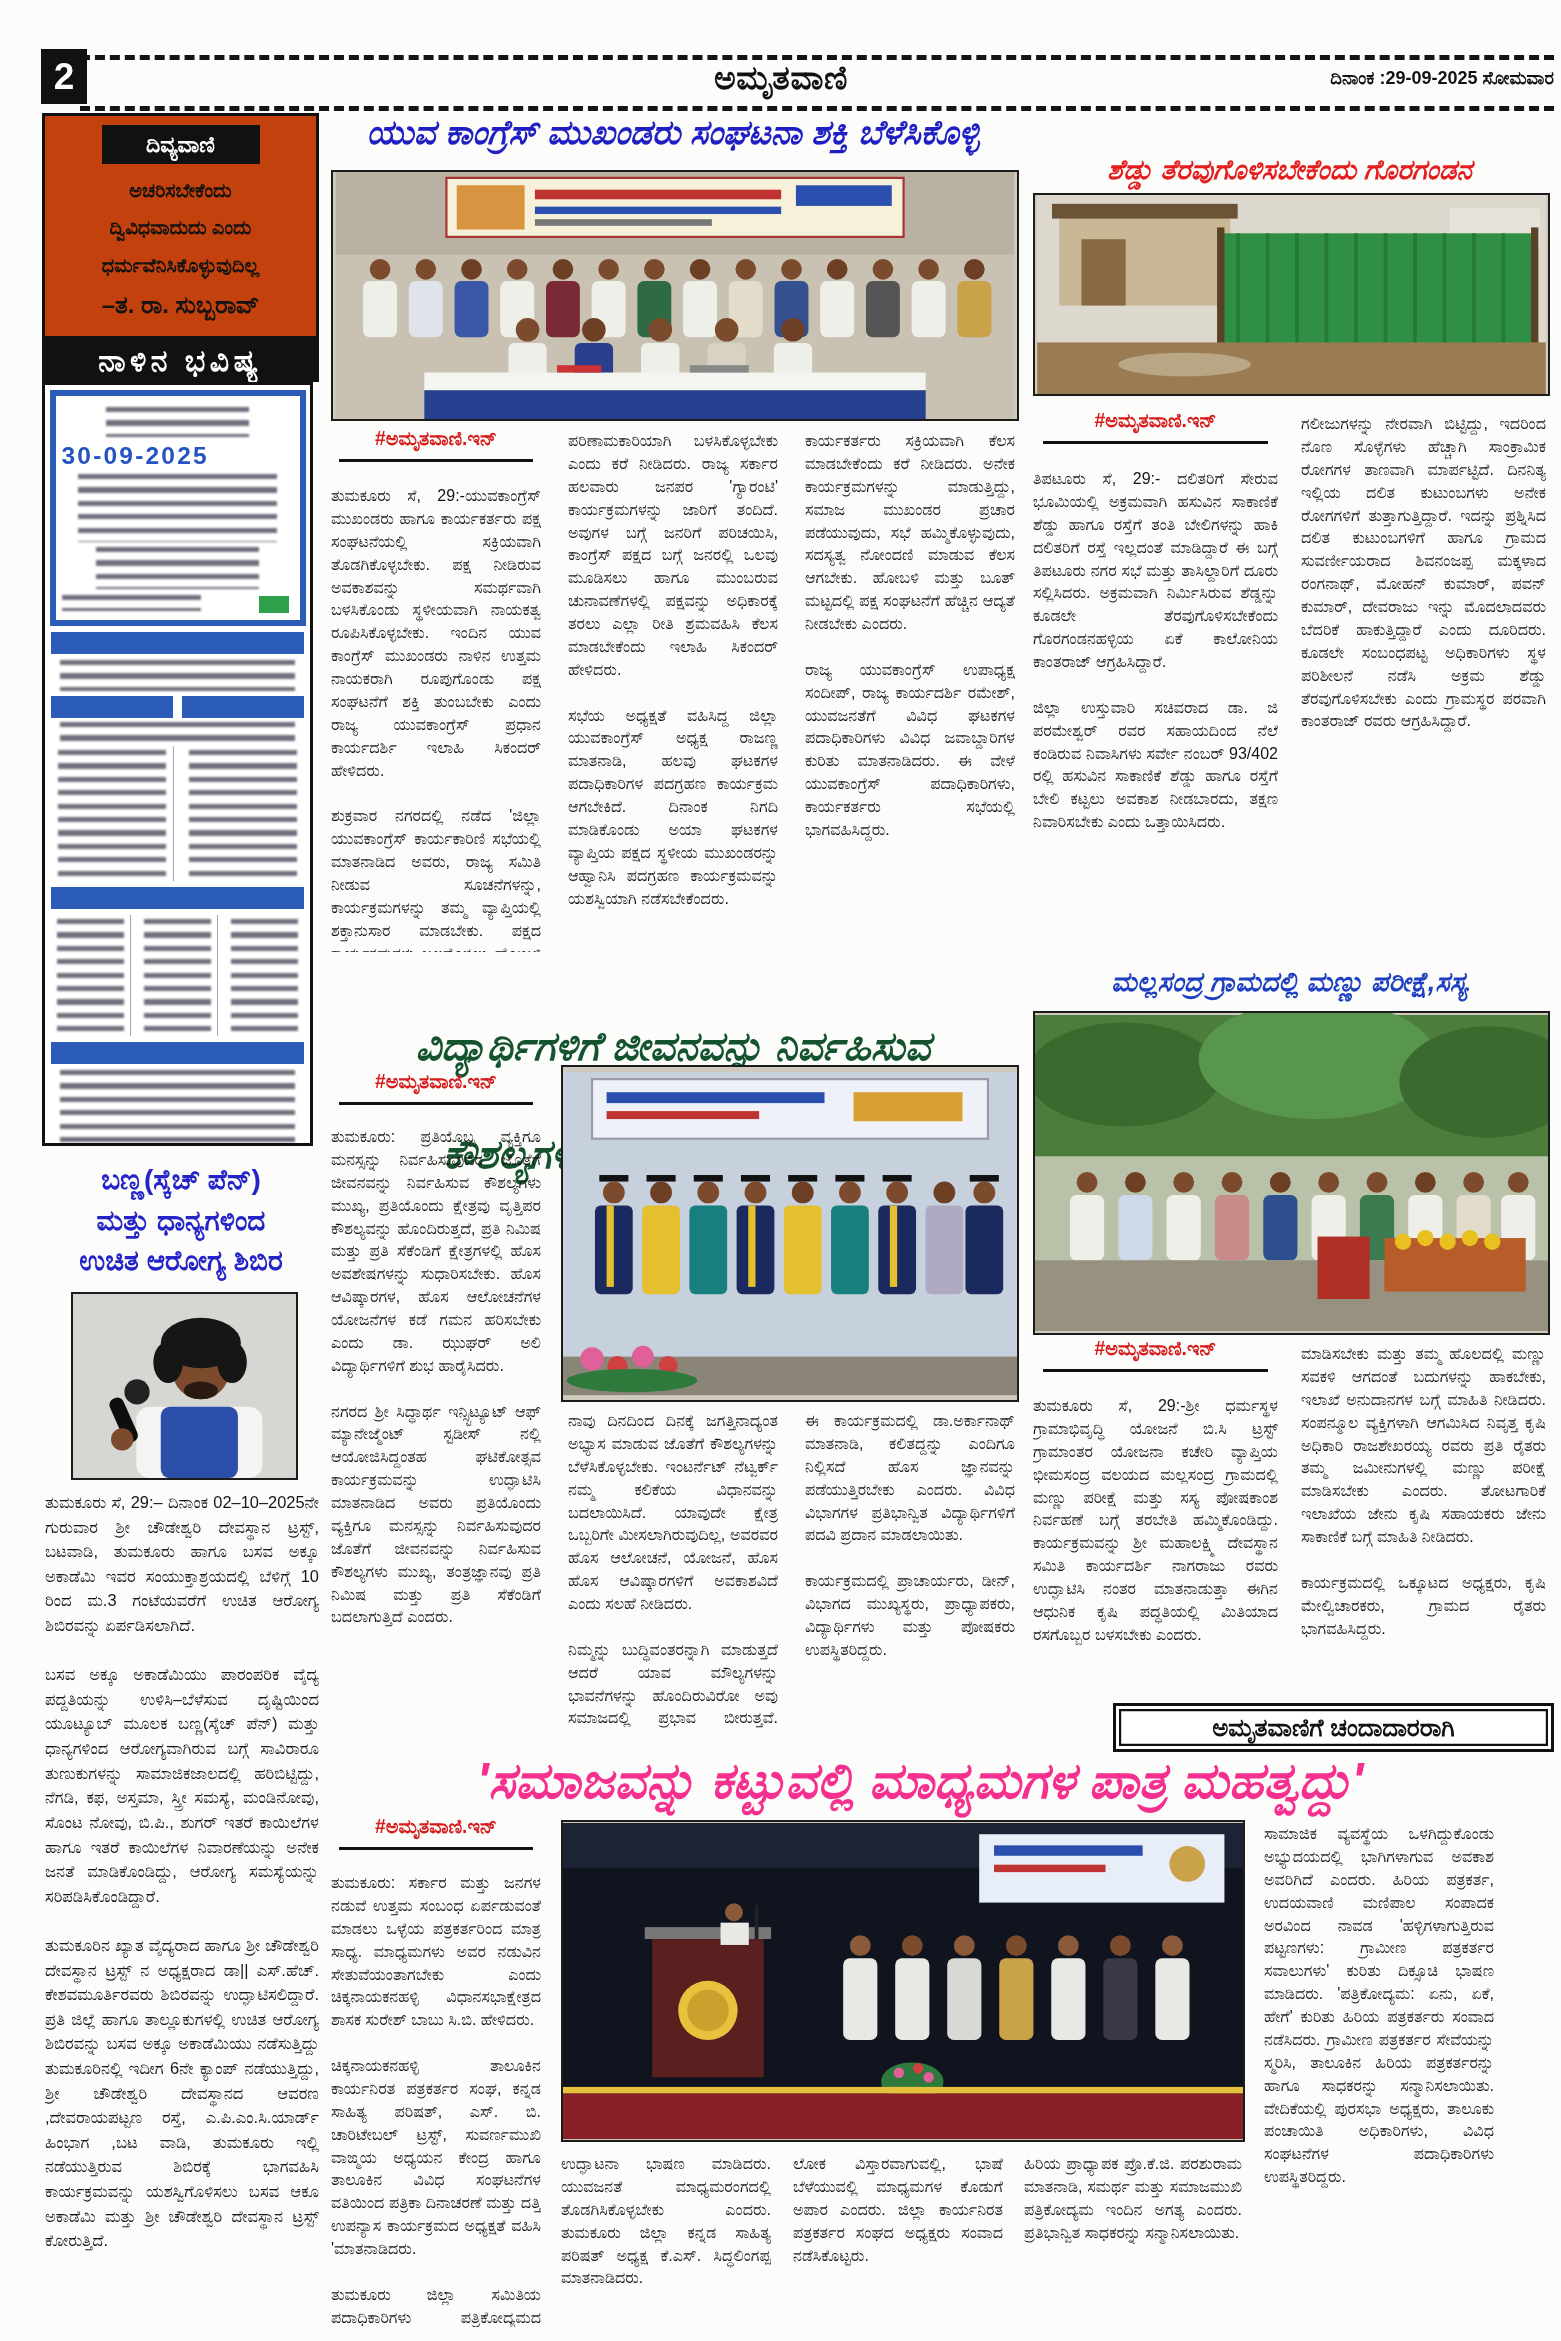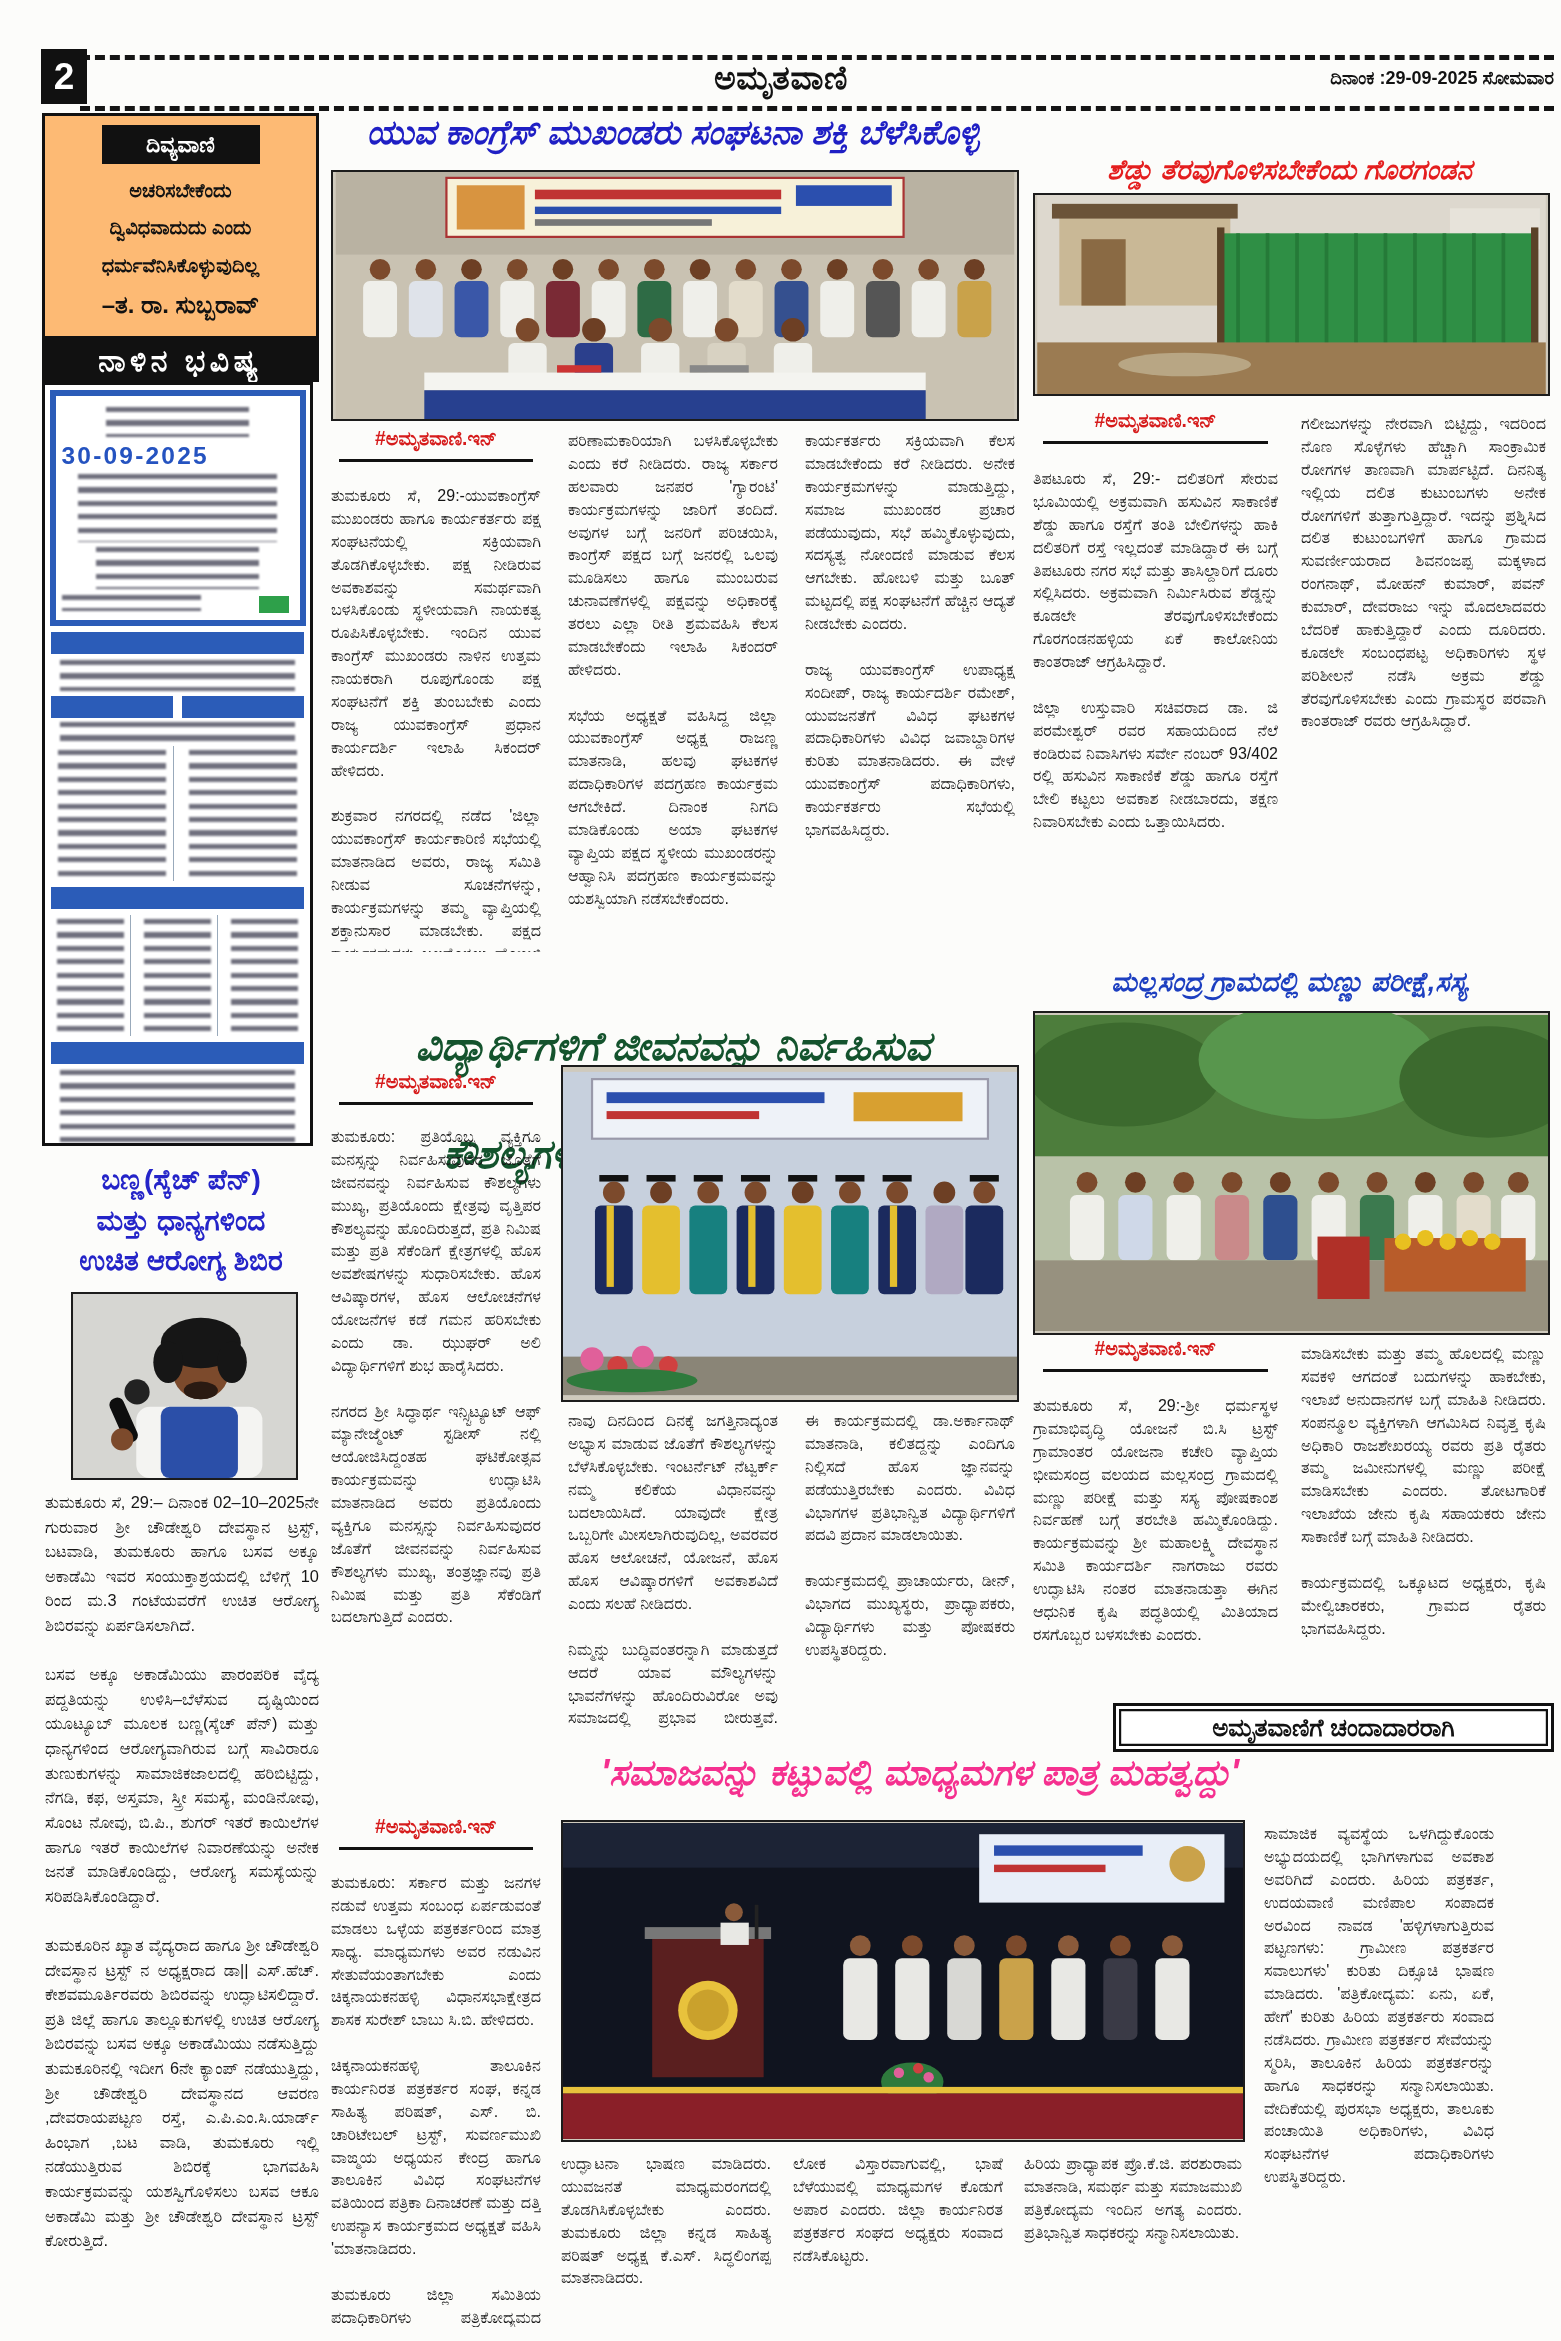--- a/index.html
+++ b/index.html
@@ -5,21 +5,21 @@
   html,body{margin:0;padding:0;background:#e8e8e8;}
   .page{position:relative;width:1561px;height:2342px;background:#fcfcfa;
         font-family:"Liberation Sans",sans-serif;color:#121212;overflow:hidden;}
   .dash{position:absolute;border-top:5.2px dashed #151515;height:0;}
   .pagenum{position:absolute;left:41px;top:49px;width:46px;height:55px;background:#111;color:#fff;
            font-size:37px;font-weight:bold;text-align:center;line-height:55px;}
   .masthead{position:absolute;left:595px;top:59px;width:372px;text-align:center;
             font-size:33px;font-weight:800;letter-spacing:0.7px;}
   .dateline{position:absolute;left:1160px;top:68px;width:394px;text-align:right;
             font-size:18px;font-weight:bold;}
-  .qbox{position:absolute;left:42px;top:113px;width:271px;height:220px;border:3px solid #111;background:#fdba74;}
+  .qbox{position:absolute;left:42px;top:113px;width:271px;height:220px;border:3px solid #111;background:#c2410c;}
   .qbadge{width:158px;margin:9px auto 7.4px;background:#111;color:#fff;font-size:22px;font-weight:bold;
           text-align:center;padding:6.7px 0;}
   .qline{font-size:19.3px;font-weight:bold;text-align:center;line-height:1.95;}
   .qattr{font-size:24px;font-weight:bold;text-align:center;margin-top:6px;}
   .horo-title{position:absolute;left:42px;top:339px;width:277px;height:43px;background:#111;color:#fff;
               font-size:30px;font-weight:bold;text-align:center;line-height:43px;letter-spacing:4.5px;}
   .horo{position:absolute;left:42px;top:382px;width:271px;height:764px;border:3px solid #111;
         background:#fff;padding:4.5px;box-sizing:border-box;overflow:hidden;}
   .horo-frame{border:6.7px solid #2b5cb8;background:#fff;padding:7.4px 6px;margin-bottom:6px;}
   .blur{filter:blur(1px);background:repeating-linear-gradient(#70707e 0 5.2px,transparent 5.2px 13.4px);margin:4.5px auto;}
@@ -35,21 +35,21 @@
   .tagwrap{position:absolute;text-align:center;}
   .tagline{color:#d61c1c;font-weight:bold;font-size:19.3px;}
   .tagrule{border-bottom:3.7px solid #111;width:92%;margin:9px auto 0;}
   .col{position:absolute;white-space:pre-line;text-align:justify;font-size:16px;line-height:1.43;
        overflow:hidden;color:#151515;}
   .hl{position:absolute;text-align:center;font-weight:bold;white-space:pre-line;font-style:italic;}
   .hlA{color:#1f1fc4;font-size:34px;}
   .hlB{color:#e41e1e;font-size:27.5px;line-height:1.4;}
   .hlC{color:#14532d;font-size:40px;line-height:1.35;}
   .hlD{color:#1d3fc0;font-size:27px;line-height:1.4;}
-  .hlE{color:#f5308f;font-size:36px;}
+  .hlE{color:#f5308f;font-size:50px;}
   .subscribe{position:absolute;left:1113px;top:1703px;width:435px;height:43px;border:3px solid #111;
              box-shadow:inset 0 0 0 3px #fff,inset 0 0 0 5.2px #111;background:#fff;
              font-size:24.5px;font-weight:bold;text-align:center;line-height:43px;}
 </style>
 </head>
 <body>
 
 <div class="page">
 
   <div class="dash" style="left:80px;top:55px;width:1474px;"></div>

